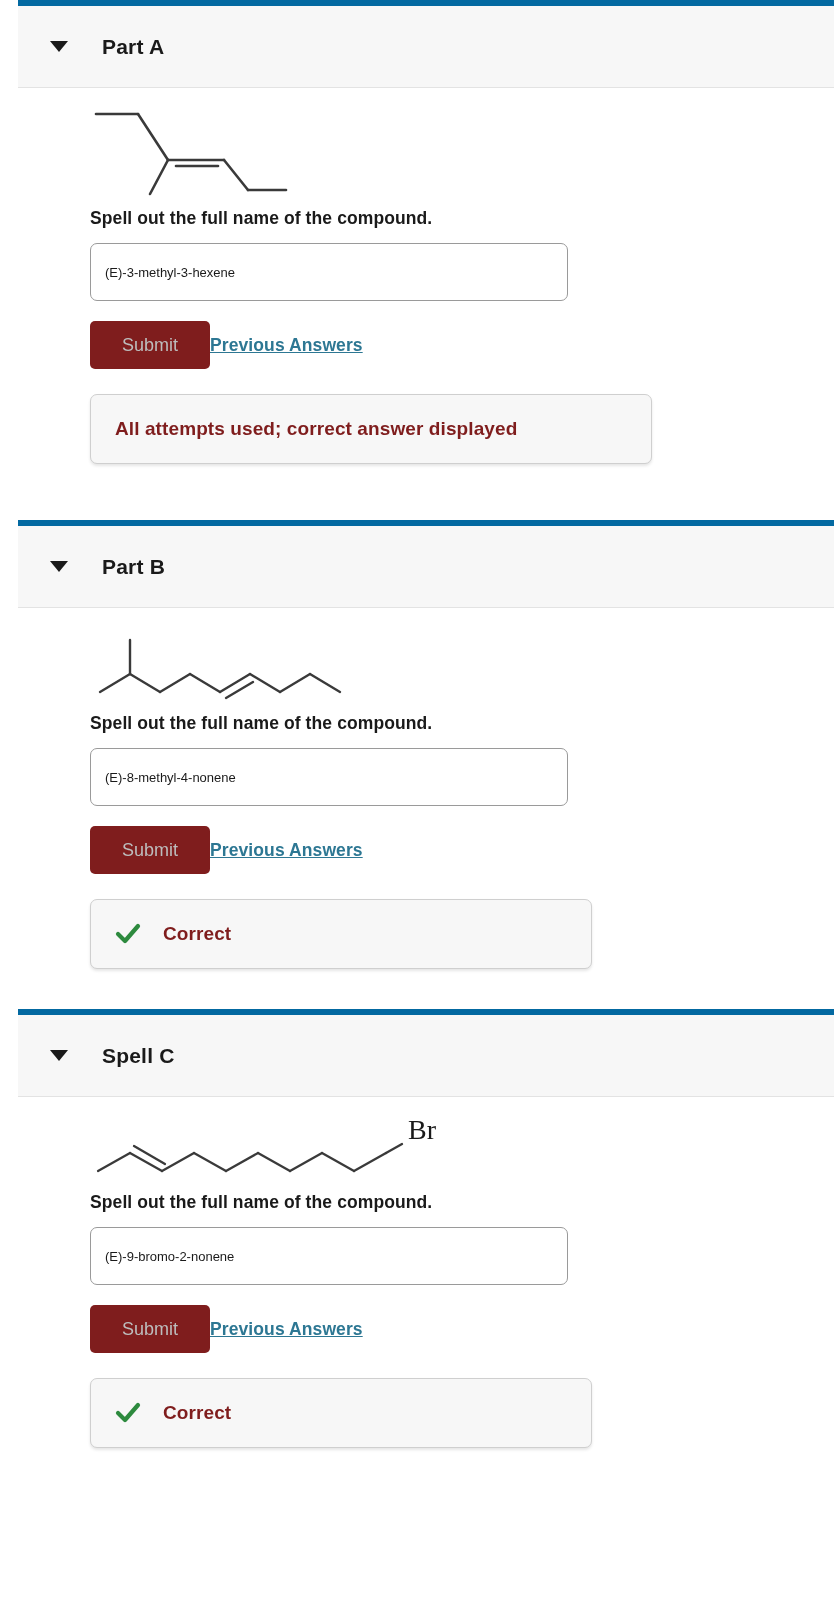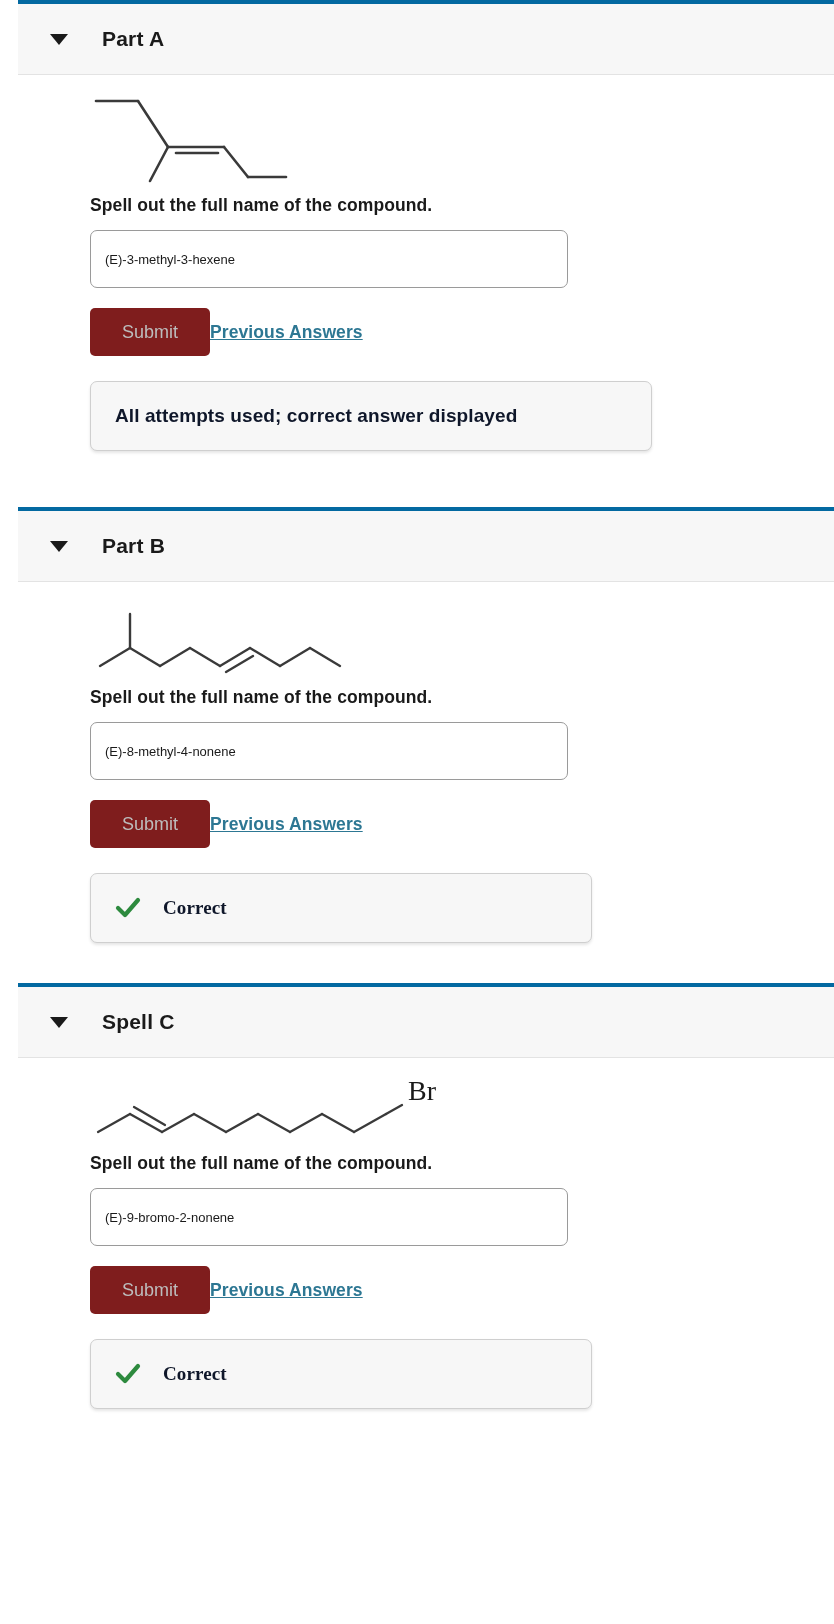--- a/index.html
+++ b/index.html
@@ -25,23 +25,23 @@
   }
 
   
   .part {
     position: relative;
     background: #ffffff;
   }
 
   .part-header {
     background: #f7f7f7;
-    border-top: 4px solid #0369a1;
+    border-top: 6px solid #0369a1;
     border-bottom: 1px solid #e3e3e3;
-    height: 75px;
+    height: 88px;
     display: flex;
     align-items: center;
     padding-left: 20px;
     box-sizing: border-box;
     margin-left: 18px;
     margin-right: 0;
   }
 
   .toggle-caret {
     width: 0;
@@ -133,26 +133,26 @@
     border: 1px solid #cfcfcf;
     border-radius: 7px;
     box-shadow: 0 2px 3px rgba(0,0,0,0.10);
     display: flex;
     align-items: center;
     box-sizing: border-box;
     padding: 0 24px;
   }
 
   .feedback.wide   { width: 562px; }
-  .feedback.narrow { width: 502px; font-family: Liberation Serif, serif; }
+  .feedback.narrow { width: 502px; }
 
   .feedback-text {
     font-size: 19px;
     font-weight: bold;
-    color: #0f172a;
+    color: #7f1d1d;
     letter-spacing: 0.1px;
   }
 
   .check-icon {
     width: 26px;
     height: 26px;
     margin-right: 22px;
     flex: 0 0 auto;
     display: block;
   }

